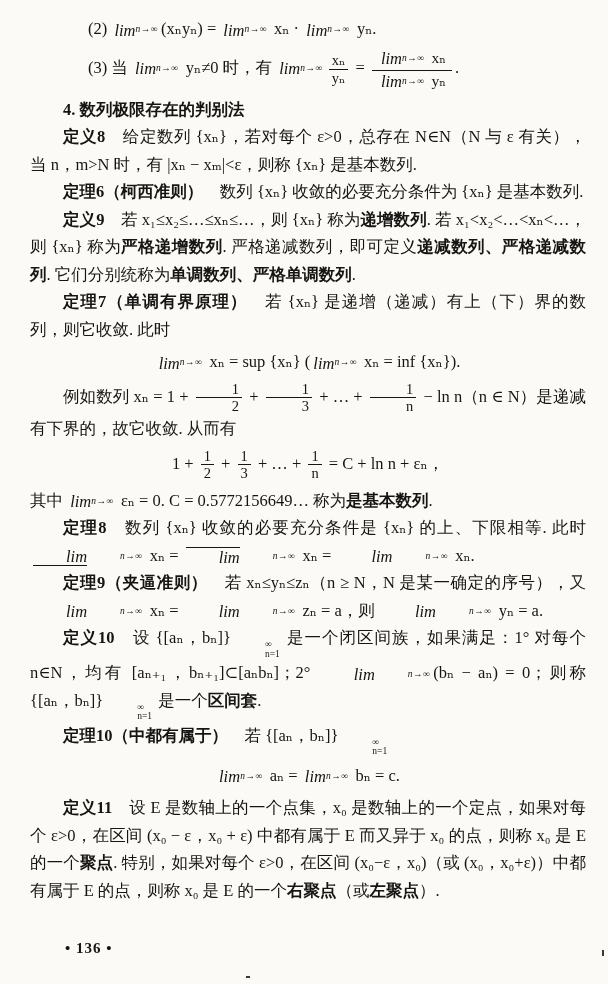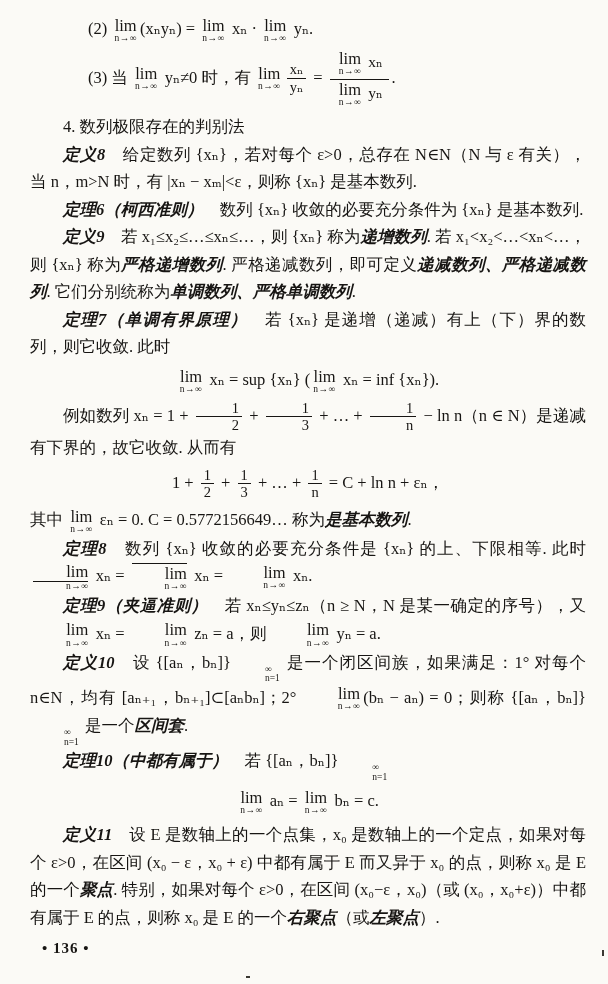--- a/index.html
+++ b/index.html
@@ -11,29 +11,29 @@
     color:#171513;
     font-family:"Liberation Serif","DejaVu Serif",serif;
     font-size:16.5px;
     line-height:27.5px;
     box-sizing:border-box;
     padding:10px 22px 0 30px;
     overflow:hidden;
   }
   p{margin:0;text-align:justify;text-indent:2em;}
   p.noindent{text-indent:0;}
-  .heading{font-weight:normal;}
-  b{font-weight:bold;font-style:italic;}
+  .heading{font-weight:bold;}
+  b{font-weight:bold;}
   .formula{text-indent:0;margin:5px 0;}
   .formula.fleft{padding-left:58px;text-align:left;}
   .formula.fcenter{text-align:center;}
   
   .lim{
-    display:inline-flex;flex-direction:column;align-items:center;
-    vertical-align:middle;line-height:1.05;margin:0 3px;
+    display:inline-flex;flex-direction:row;align-items:center;
+    vertical-align:middle;line-height:1.05;margin:0 3px;font-style:italic;
   }
   .lim .lw{font-size:16.5px;}
   .lim .ls{font-size:9.5px;letter-spacing:0.5px;}
   .lim.over .lw{border-top:1.3px solid #171513;padding-top:1px;}
   .lim.under .lw{border-bottom:1.3px solid #171513;}
   
   .frac{
     display:inline-flex;flex-direction:column;align-items:center;
     vertical-align:middle;line-height:1.15;margin:0 3px;font-size:14.5px;
   }
@@ -41,21 +41,21 @@
   .frac .fd{padding:0 3px;}
   .frac.big{font-size:15.5px;}
   .frac.big .fn{padding:1px 6px 2px;}
   .frac.big .fd{padding:1px 6px 0;}
   
   .ss{
     display:inline-flex;flex-direction:column;align-items:flex-start;
     vertical-align:-4px;line-height:1;font-size:9.5px;margin:0 2px 0 1px;
   }
   .footer{
-    position:absolute;left:42px;bottom:22px;
+    position:absolute;left:65px;bottom:22px;
     font-size:15px;font-weight:bold;letter-spacing:1px;text-indent:0;
   }
   .speck{position:absolute;background:#3a3832;}
 </style>
 </head>
 <body>
 
 <div class="page">
 
   <div class="formula fleft">

